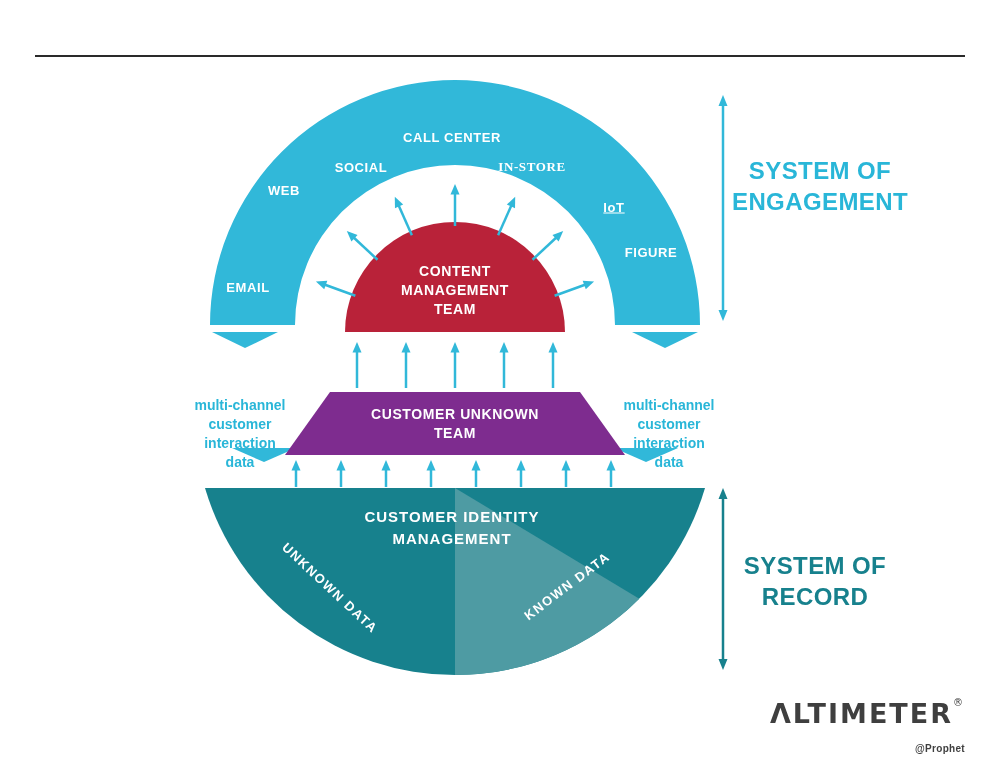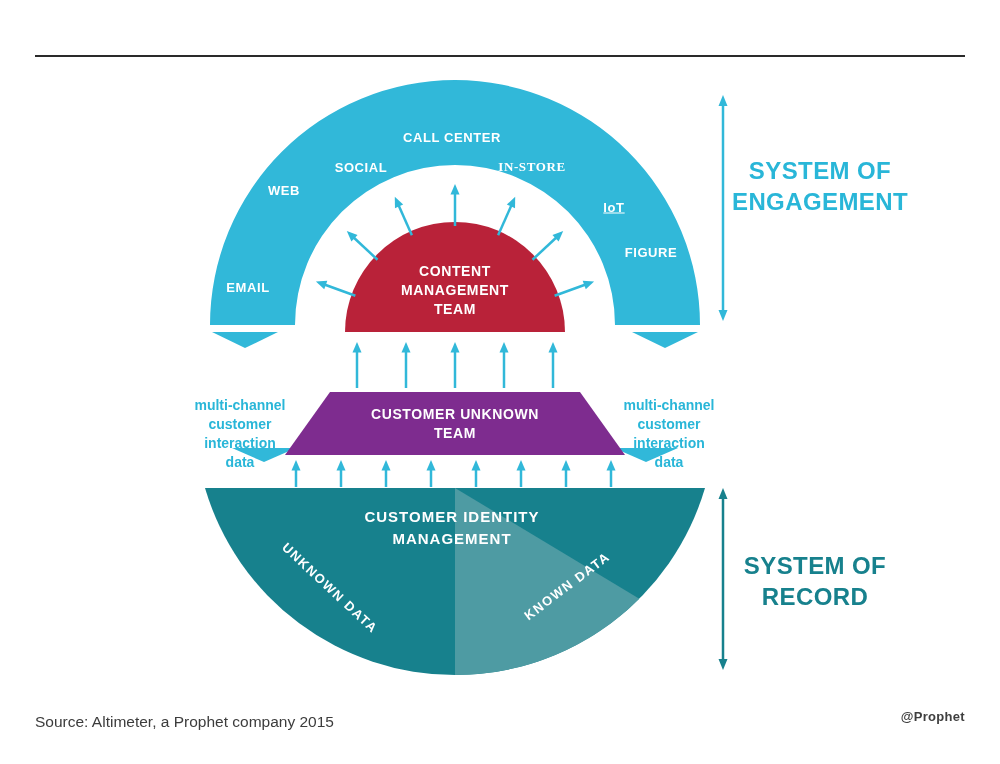--- a/index.html
+++ b/index.html
@@ -32,21 +32,21 @@
   .varrow-cyan polygon{fill:#31b8d9;}
   .varrow-teal line{stroke:#17818d;stroke-width:2.5px;}
   .varrow-teal polygon{fill:#17818d;}
   .chevron{fill:#31b8d9;}
 
   
   .source-text{position:absolute;left:35px;top:713px;font-size:15.5px;color:#3c3c3c;}
   .logo-block{position:absolute;right:35px;top:700px;text-align:right;color:#3f3f3f;}
   .logo-main{font-family:"DejaVu Sans","Liberation Sans",sans-serif;font-size:27px;font-weight:600;letter-spacing:2px;line-height:1;}
   .logo-reg{font-size:10px;vertical-align:top;position:relative;top:-2px;font-weight:400;}
-  .logo-sub{font-size:13px;font-weight:700;margin-top:9px;letter-spacing:0.3px;}
+  .logo-sub{font-size:10px;font-weight:700;margin-top:16px;letter-spacing:0.3px;}
 </style>
 </head>
 <body>
 
 <div class="page">
 
   <div class="header-rule"></div>
 
   <svg class="diagram" width="1000" height="764" viewBox="0 0 1000 764">
 
@@ -194,18 +194,18 @@
   <div class="lbl interaction-label" style="left:669px;top:394px;width:140px;">multi-channel
 customer
 interaction
 data</div>
 
   <div class="lbl system-label system-engagement" style="left:820px;top:186px;width:220px;">SYSTEM OF
 ENGAGEMENT</div>
   <div class="lbl system-label system-record" style="left:815px;top:581px;width:220px;">SYSTEM OF
 RECORD</div>
 
-  <div class="source-text">Source: Altimeter, a Prophet company 2015</div>
   <div class="logo-block">
+    <div class="logo-main"><span>ΛLTIMETER</span><span class="logo-reg">®</span></div>
     <div class="logo-sub">@Prophet</div>
   </div>
 
 </div>
 
 </body></html>

